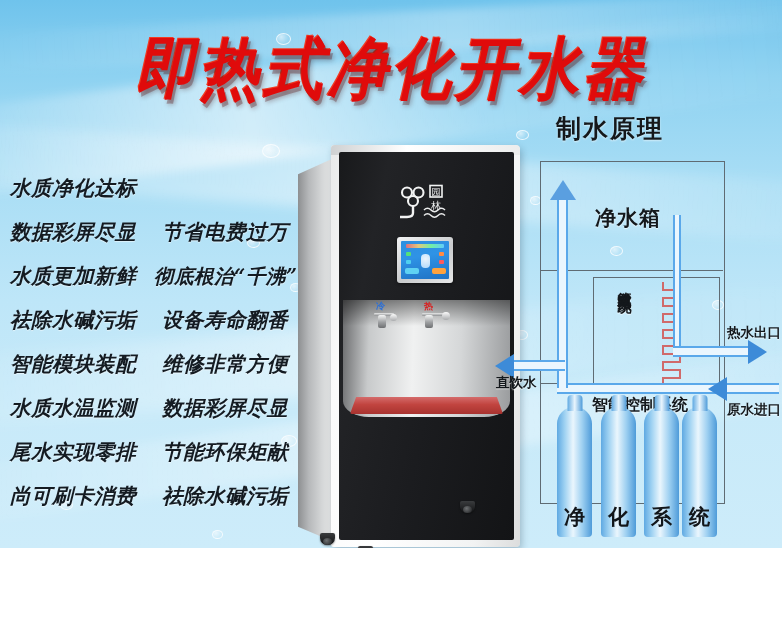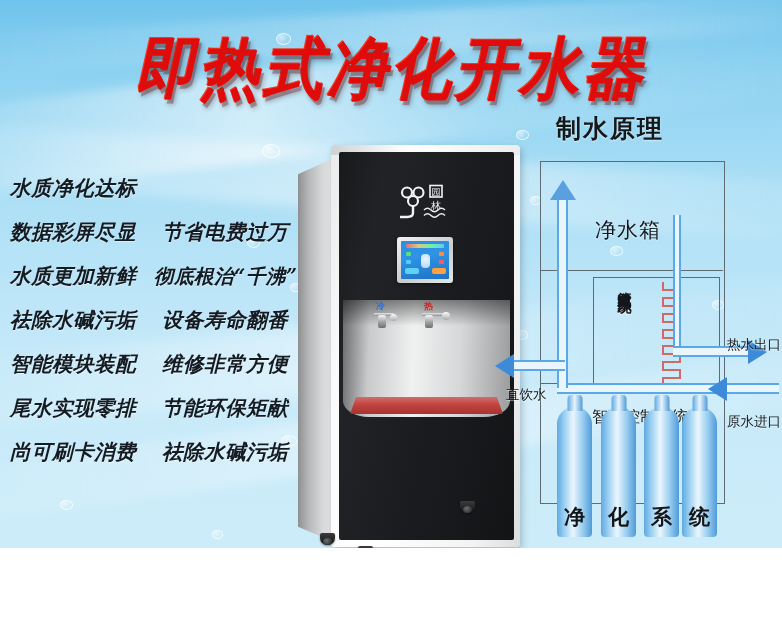--- a/index.html
+++ b/index.html
@@ -151,23 +151,22 @@
   #diagram-title{
     position:absolute;left:0;top:0;width:230px;text-align:center;
     font-family:"DejaVu Sans","Liberation Sans",sans-serif;
     font-size:25px;font-weight:700;color:#15181b;letter-spacing:2px;
     text-shadow:0 1px 2px rgba(255,255,255,.6);
   }
   .dg-box{position:absolute;border:1.3px solid #5f6b73;background:transparent;}
   .dg-line{position:absolute;background:#5f6b73;}
   .dg-label{
     position:absolute;font-family:"DejaVu Sans","Liberation Sans",sans-serif;
-    font-weight:400;color:#14181c;white-space:nowrap;
+    font-weight:700;color:#14181c;white-space:nowrap;
     text-shadow:0 1px 1px rgba(255,255,255,.65);
-    margin-top:12px;
   }
   .dg-vlabel{
     position:absolute;font-family:"DejaVu Sans","Liberation Sans",sans-serif;
     font-weight:700;color:#14181c;writing-mode:vertical-rl;
     text-orientation:upright;letter-spacing:1px;
     text-shadow:0 1px 1px rgba(255,255,255,.65);
   }
   .pipe-v{position:absolute;background:linear-gradient(90deg,#5aa8ea 0 2px,#eaf6fe 2px calc(100% - 2px),#5aa8ea calc(100% - 2px) 100%);}
   .pipe-h{position:absolute;background:linear-gradient(180deg,#5aa8ea 0 2px,#eaf6fe 2px calc(100% - 2px),#5aa8ea calc(100% - 2px) 100%);}
   .arrow{position:absolute;width:0;height:0;}
@@ -238,20 +237,24 @@
     </div>
     <div class="frow">
       <div class="fcell c1">祛除水碱污垢</div>
       <div class="fcell c2">设备寿命翻番</div>
     </div>
     <div class="frow">
       <div class="fcell c1">智能模块装配</div>
       <div class="fcell c2">维修非常方便</div>
     </div>
     <div class="frow">
+      <div class="fcell c1">水质水温监测</div>
+      <div class="fcell c2">数据彩屏尽显</div>
+    </div>
+    <div class="frow">
       <div class="fcell c1">尾水实现零排</div>
       <div class="fcell c2">节能环保矩献</div>
     </div>
     <div class="frow">
       <div class="fcell c1">尚可刷卡消费</div>
       <div class="fcell c2">祛除水碱污垢</div>
     </div>
   </div>
 
   <div id="machine">
@@ -353,21 +356,21 @@
       <div class="neck"></div>
       <div class="ftxt">统</div>
     </div>
 
     <div class="pipe-h" style="left:62px;top:271px;width:172px;height:11px;"></div>
     <div class="pipe-v" style="left:62px;top:86px;width:11px;height:190px;"></div>
     <div class="arrow up" style="left:54.5px;top:68px;"></div>
 
     <div class="pipe-h" style="left:18px;top:248px;width:52px;height:11px;"></div>
     <div class="arrow left" style="left:0px;top:241.5px;"></div>
-    <div class="dg-label" style="left:11px;top:262px;font-size:13.5px;">直饮水</div>
+    <div class="dg-label" style="left:1px;top:262px;font-size:13.5px;">直饮水</div>
 
     <div class="pipe-v" style="left:178px;top:103px;width:8px;height:140px;"></div>
     <div class="pipe-h" style="left:178px;top:234px;width:78px;height:11px;"></div>
     <div class="arrow right" style="left:253px;top:227.5px;"></div>
     <div class="dg-label" style="left:232px;top:212px;font-size:13.5px;">热水出口</div>
 
     <div class="pipe-h" style="left:232px;top:271px;width:52px;height:11px;"></div>
     <div class="arrow left" style="left:213px;top:264.5px;"></div>
     <div class="dg-label" style="left:232px;top:289px;font-size:13.5px;">原水进口</div>
   </div>

